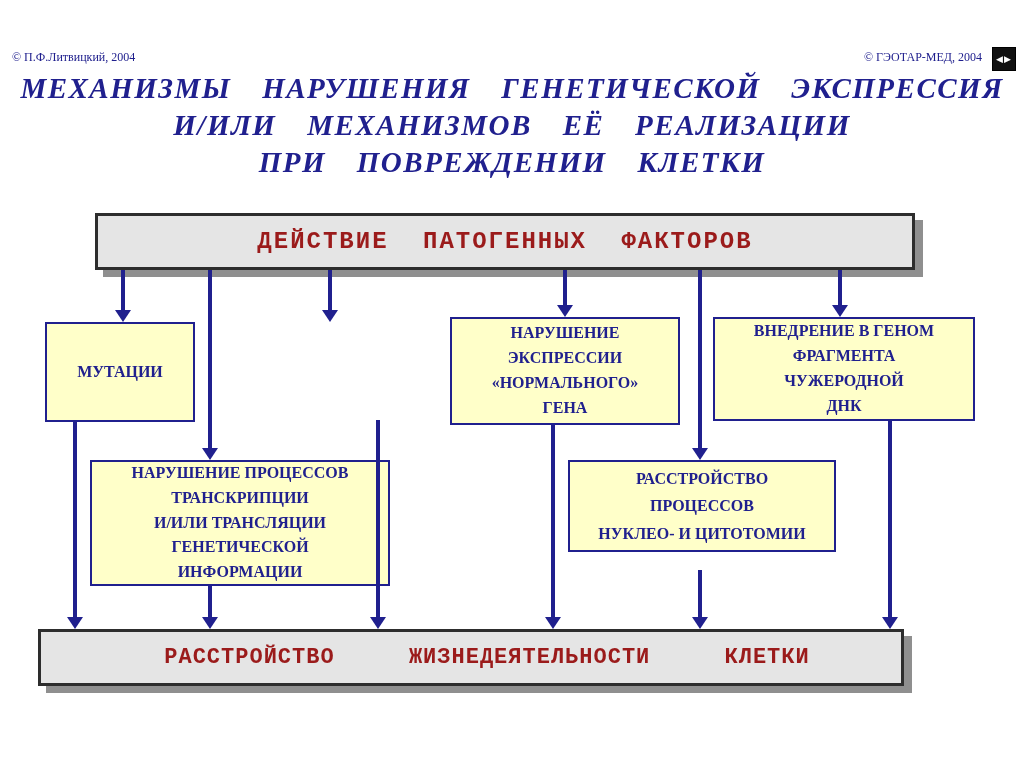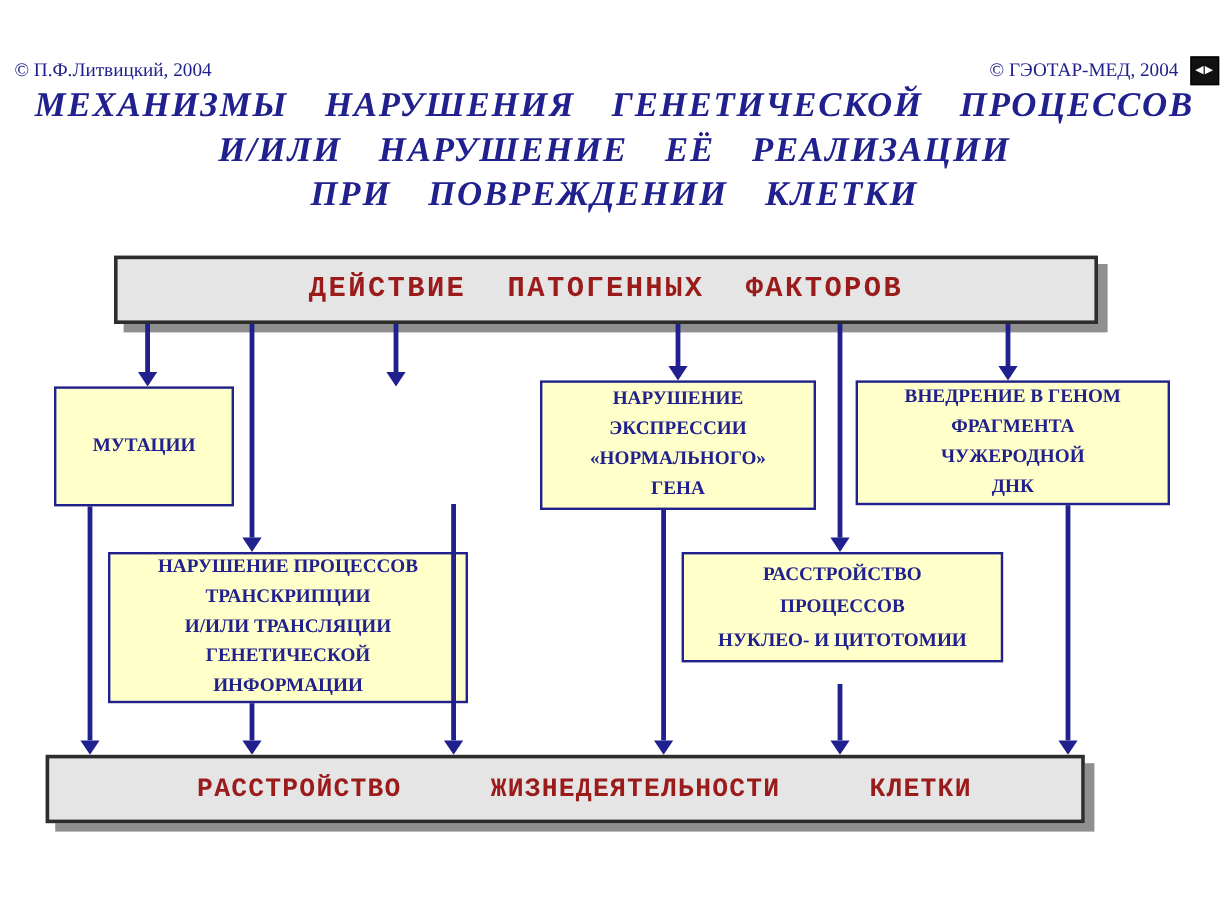--- a/index.html
+++ b/index.html
@@ -11,21 +11,21 @@
     position: relative;
     width: 1024px;
     height: 767px;
     background: #ffffff;
     overflow: hidden;
     font-family: "Liberation Serif", "DejaVu Serif", serif;
   }
   .copyright {
     position: absolute;
     top: 50px;
-    font-size: 16px;
+    font-size: 12px;
     color: #20208e;
     white-space: nowrap;
   }
   .copyright-left { left: 12px; }
   .copyright-right { right: 42px; }
   .nav-icon {
     position: absolute;
     top: 47px;
     right: 8px;
     width: 22px;
@@ -123,22 +123,22 @@
 
 <div class="slide">
 
   <div class="copyright copyright-left">© П.Ф.Литвицкий, 2004</div>
   <div class="copyright copyright-right">© ГЭОТАР-МЕД, 2004</div>
   <div class="nav-icon">
     <span>◀▶</span>
   </div>
 
   <div class="title">
-    <div>МЕХАНИЗМЫ НАРУШЕНИЯ ГЕНЕТИЧЕСКОЙ ПРОЦЕССОВ</div>
-    <div>И/ИЛИ НАРУШЕНИЕ ЕЁ РЕАЛИЗАЦИИ</div>
+    <div>МЕХАНИЗМЫ НАРУШЕНИЯ ГЕНЕТИЧЕСКОЙ ЭКСПРЕССИЯ</div>
+    <div>И/ИЛИ МЕХАНИЗМОВ ЕЁ РЕАЛИЗАЦИИ</div>
     <div>ПРИ ПОВРЕЖДЕНИИ КЛЕТКИ</div>
   </div>
 
   <div class="bar top-bar">ДЕЙСТВИЕ ПАТОГЕННЫХ ФАКТОРОВ</div>
 
   <div class="arrow" style="left:121px; top:270px; height:40px;"></div>
   <div class="arrow" style="left:208px; top:270px; height:178px;"></div>
   <div class="arrow" style="left:328px; top:270px; height:40px;"></div>
   <div class="arrow" style="left:563px; top:270px; height:35px;"></div>
   <div class="arrow" style="left:698px; top:270px; height:178px;"></div>

